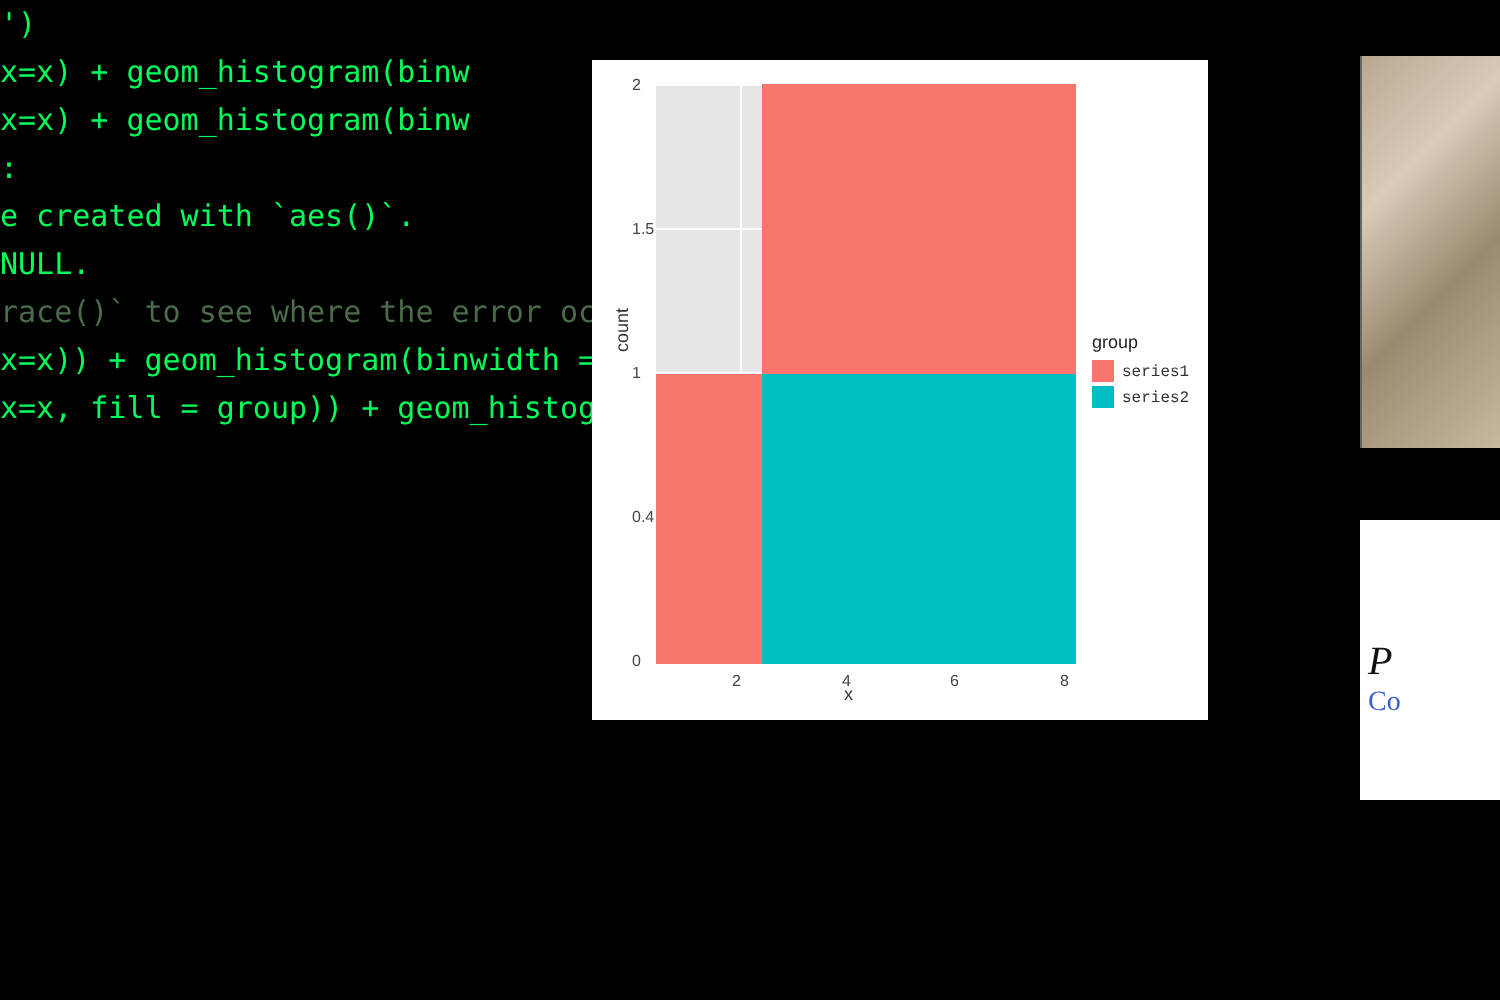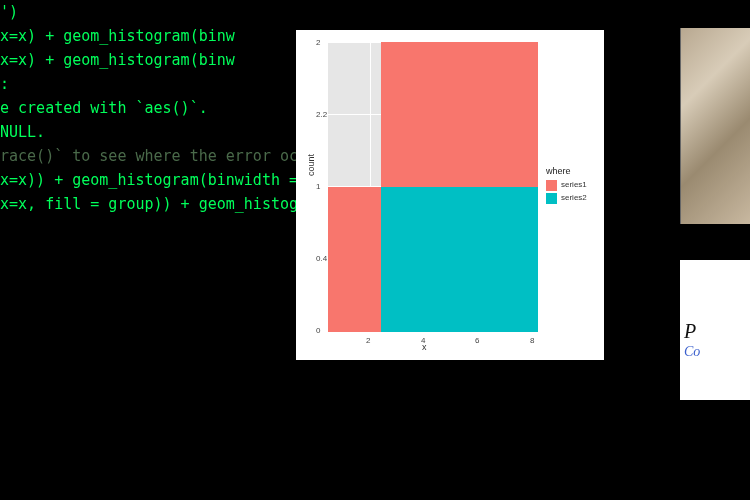--- a/index.html
+++ b/index.html
@@ -79,21 +79,21 @@
     color:#444;
     font-family:sans-serif;
   }
   .legend {
     position:absolute;
     left:244px;
     top:130px;
     font-family:sans-serif;
   }
   .legend-title { font-size:9px; color:#222; margin-bottom:4px; }
-  .legend-row { display:flex; align-items:flex-start; gap:4px; margin-bottom:2px; }
+  .legend-row { display:flex; align-items:flex-end; gap:4px; margin-bottom:2px;font-family:Liberation Mono, monospace; }
   .legend-key { width:11px; height:11px; }
   .legend-lab { font-size:8px; color:#333; }
   .webcam {
     position:absolute;
     right:0;
     top:28px;
     width:70px;
     height:196px;
     background: linear-gradient(135deg,#b8a890 0%, #d8ccb8 30%, #9a8a70 60%, #c8b8a0 100%);
     border-left:1px solid #666;
@@ -103,21 +103,21 @@
     right:0;
     top:260px;
     width:70px;
     height:140px;
     background:#fff;
     padding:60px 4px 4px 4px;
     font-family: "Times New Roman", serif;
     overflow:hidden;
   }
   .book .line1 { color:#111; font-style:italic; font-size:20px; }
-  .book .line2 { color:#3a5fcd; font-style:italic; font-size:14px; }
+  .book .line2 { color:#3a5fcd; font-size:14px; }
 </style>
 </head>
 <body>
 
 <div class="code-area">
   <div class="code-line"></div>
   <div class="code-line"></div>
   <div class="code-line"></div>
   <div class="code-line">')</div>
   <div class="code-line"></div>
@@ -164,33 +164,33 @@
       <div class="bar s1" style="left:62.5%;width:12.5%;height:50%;bottom:50%"></div>
       <div class="bar s2" style="left:75%;width:12.5%;height:50%"></div>
       <div class="bar s1" style="left:75%;width:12.5%;height:50%;bottom:50%"></div>
       <div class="bar s2" style="left:87.5%;width:12.5%;height:50%"></div>
       <div class="bar s1" style="left:87.5%;width:12.5%;height:50%;bottom:50%"></div>
     </div>
 
     <div class="tick" style="left:14px;top:290px">0</div>
     <div class="tick" style="left:14px;top:218px">0.4</div>
     <div class="tick" style="left:14px;top:146px">1</div>
-    <div class="tick" style="left:14px;top:74px">2.2</div>
+    <div class="tick" style="left:14px;top:74px">1.5</div>
     <div class="tick" style="left:14px;top:2px">2</div>
 
     <div class="tick" style="top:300px;left:64px">2</div>
     <div class="tick" style="top:300px;left:119px">4</div>
     <div class="tick" style="top:300px;left:173px">6</div>
     <div class="tick" style="top:300px;left:228px">8</div>
 
     <div class="ylab">count</div>
     <div class="xlab">x</div>
 
     <div class="legend">
-      <div class="legend-title">where</div>
+      <div class="legend-title">group</div>
       <div class="legend-row">
         <div class="legend-key s1"></div>
         <div class="legend-lab">series1</div>
       </div>
       <div class="legend-row">
         <div class="legend-key s2"></div>
         <div class="legend-lab">series2</div>
       </div>
     </div>
   </div>

